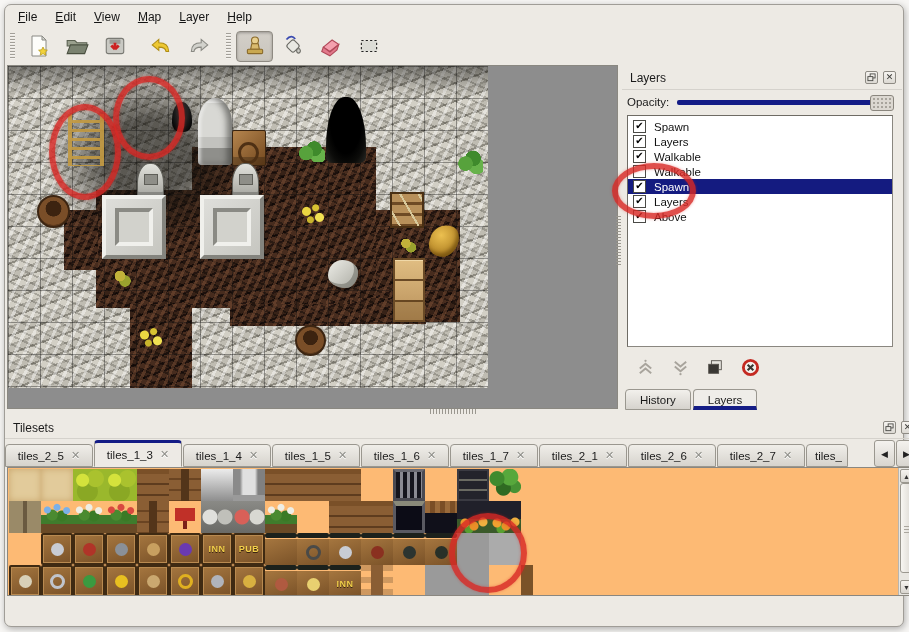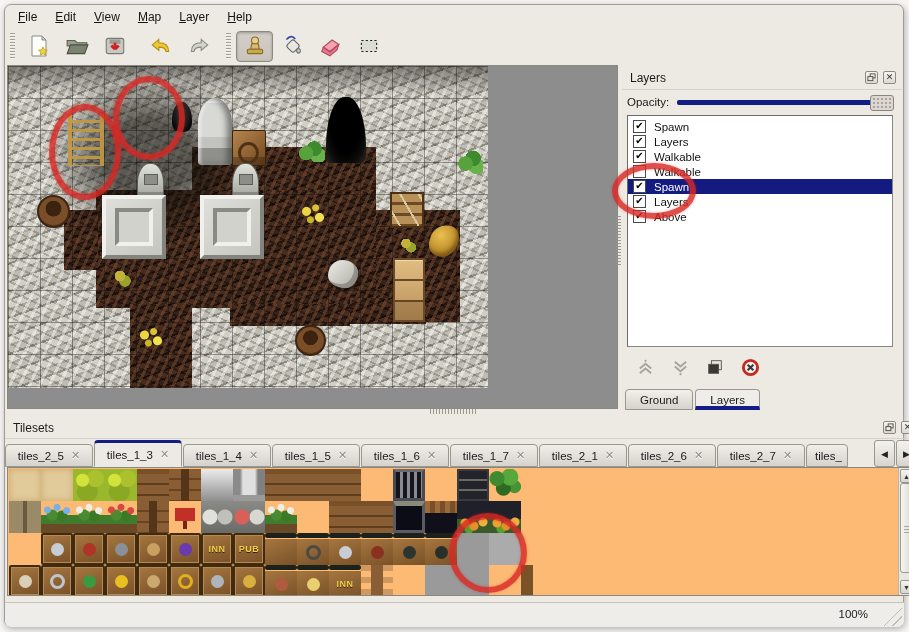--- a/index.html
+++ b/index.html
@@ -404,21 +404,21 @@
           </svg>
       </button>
       <button class="lb">
         <svg width="19" height="19" viewBox="0 0 20 20">
             <circle cx="10" cy="10" r="7.5" fill="#f2f0ec" stroke="#c42a22" stroke-width="3"></circle>
             <path d="M7 7l6 6M13 7l-6 6" stroke="#3a3834" stroke-width="2.2"></path>
           </svg>
       </button>
     </div>
     <div class="panel-tabs">
-      <div class="ptab inactive">Ground</div>
+      <div class="ptab inactive">History</div>
       <div class="ptab active">Layers</div>
     </div>
   </div>
 
   <div class="tilesets-panel">
     <div class="panel-title">
       <span>Tilesets</span>
       <span class="win-btns">
         <span class="win-btn">
           <svg width="9" height="9" viewBox="0 0 10 10" fill="none" stroke="#4a4a46">
@@ -589,24 +589,20 @@
             <span>▲</span>
           </button>
         <div class="sb-thumb"></div>
         <button class="sb-btn sb-down">
             <span>▼</span>
           </button>
       </div>
     </div>
   </div>
 
-  <div class="statusbar">
-    <span class="zoom-text">100%</span>
-    <div class="size-grip"></div>
-  </div>
 
   <div id="annotations">
       <div class="anno" style="left: 49px; top: 104px; width: 60px; height: 84px;"></div>
       <div class="anno" style="left: 113px; top: 76px; width: 60px; height: 72px;"></div>
       <div class="anno" style="left: 612px; top: 163px; width: 72px; height: 44px;"></div>
       <div class="anno" style="left: 449px; top: 513px; width: 66px; height: 68px;"></div>
     </div>
 </div>
 
 </body></html>

